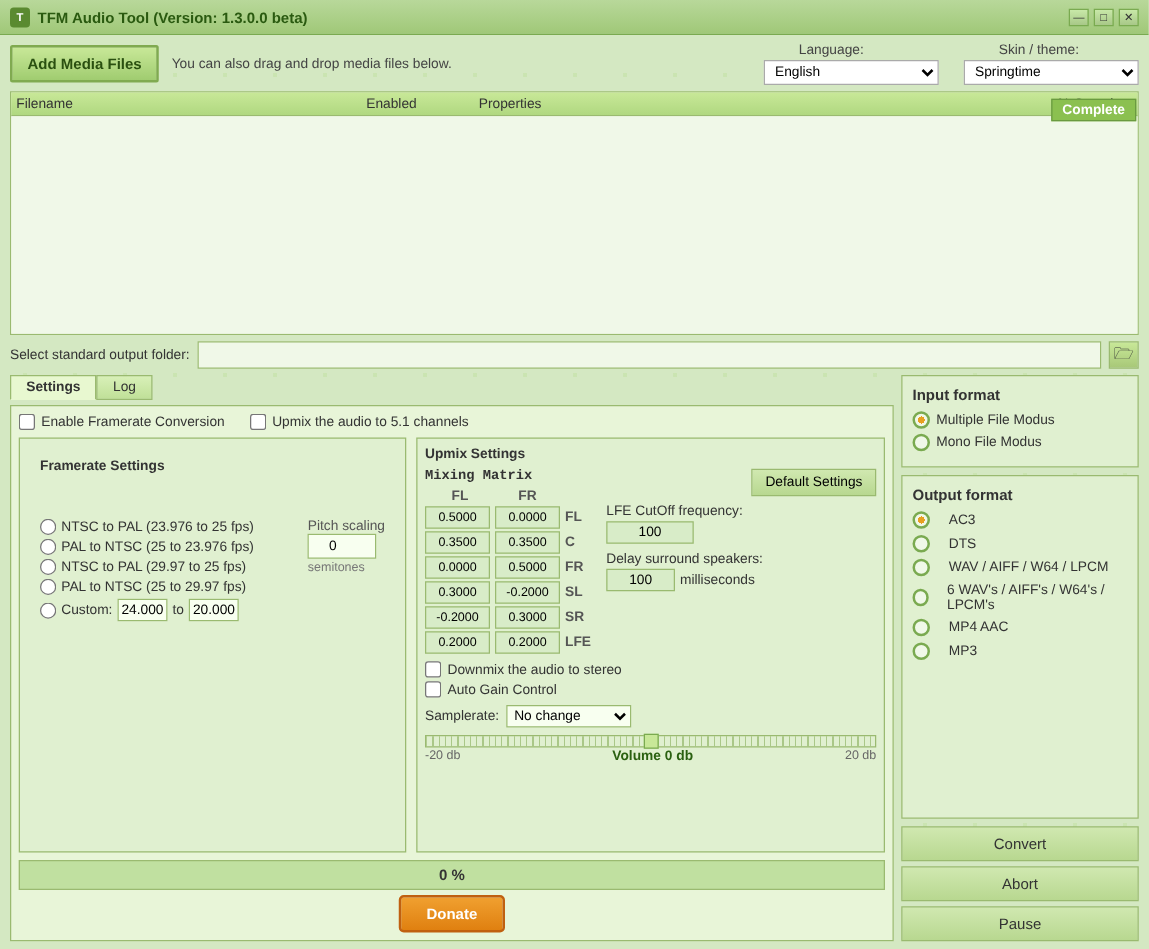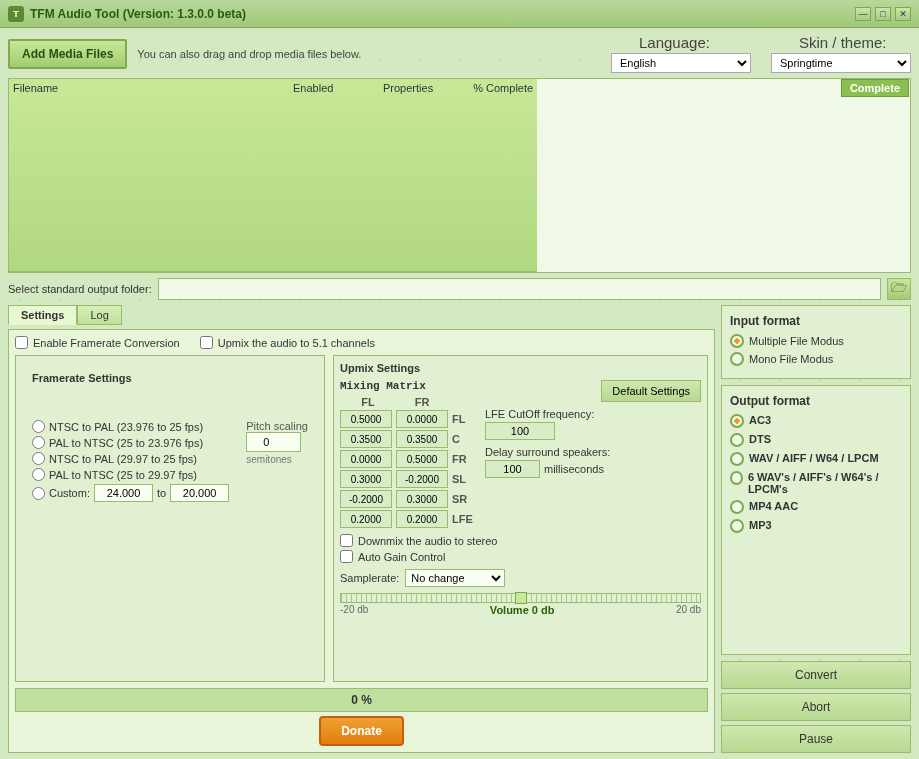--- a/index.html
+++ b/index.html
@@ -90,40 +90,40 @@
       gap: 20px;
       align-items: center;
     }
     .lang-skin-group {
       display: flex;
       flex-direction: column;
       gap: 2px;
     }
     .lang-skin-label {
       color: #444;
-      font-size: 15px;
+      font-size: 11px;
       padding-left: 28px;
     }
     .lang-skin-select {
       background: #fff;
       border: 1px solid #aaa;
       padding: 2px 4px;
       font-size: 11px;
       width: 140px;
     }
 
     
     #file-list-area {
       border: 1px solid #9aba70;
       background: #e8f5d8;
       flex: 1;
       max-height: 195px;
       min-height: 195px;
       display: flex;
-      flex-direction: row;
+      flex-direction: column;
     }
     #file-list-header {
       display: flex;
       background: linear-gradient(to bottom, #c8e898, #b0d880);
       border-bottom: 1px solid #9aba70;
       padding: 3px 4px;
     }
     .file-header-cell {
       font-size: 11px;
       color: #333;
@@ -246,21 +246,21 @@
       font-size: 11px;
     }
     .semitones-label { font-size: 10px; color: #777; margin-top: 2px; }
     .custom-row {
       display: flex;
       align-items: center;
       gap: 4px;
       margin-top: 2px;
     }
     .custom-input {
-      width: 59px;
+      width: 40px;
       height: 18px;
       border: 1px solid #9aba70;
       background: #f8fff0;
       text-align: center;
       font-size: 11px;
     }
 
     #ac3-row {
       display: flex;
       align-items: center;
@@ -550,23 +550,23 @@
       flex: 1;
     }
     #output-format-title {
       font-size: 12px;
       font-weight: bold;
       color: #333;
       margin-bottom: 6px;
     }
     .output-radio-row {
       display: flex;
-      gap: 5px;
+      align-items: center;
+      gap: 15px;
       margin-bottom: 5px;
-      font-weight: bold;
     }
     .output-radio-circle {
       width: 14px; height: 14px;
       border-radius: 50%;
       border: 2px solid #7aaa50;
       background: #f0f8e8;
       display: flex; align-items: center; justify-content: center;
       cursor: pointer;
     }
     .output-radio-circle.selected {

